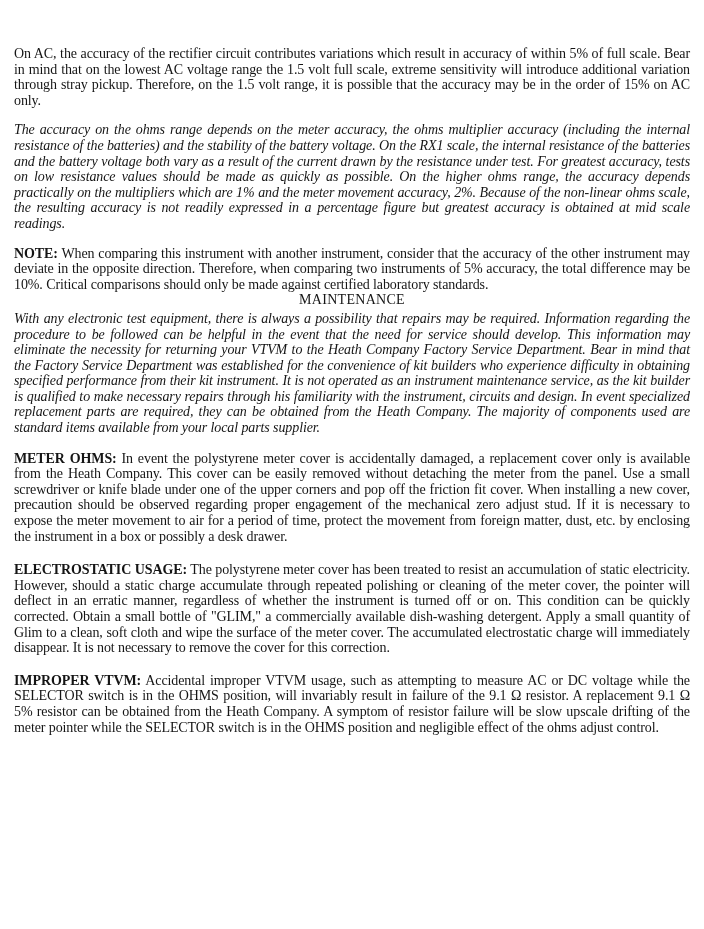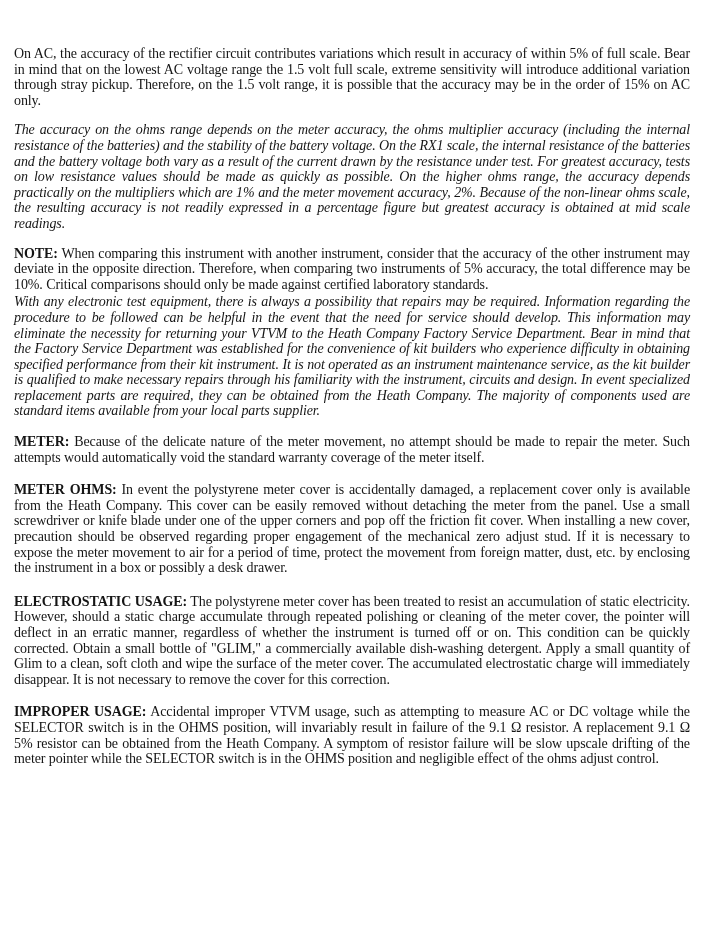--- a/index.html
+++ b/index.html
@@ -37,39 +37,36 @@
   <p class="para" id="p2">
     <span class="lead"></span>
     <span>The accuracy on the ohms range depends on the meter accuracy, the ohms multiplier accuracy (including the internal resistance of the batteries) and the stability of the battery voltage. On the RX1 scale, the internal resistance of the batteries and the battery voltage both vary as a result of the current drawn by the resistance under test. For greatest accuracy, tests on low resistance values should be made as quickly as possible. On the higher ohms range, the accuracy depends practically on the multipliers which are 1% and the meter movement accuracy, 2%. Because of the non-linear ohms scale, the resulting accuracy is not readily expressed in a percentage figure but greatest accuracy is obtained at mid scale readings.</span>
   </p>
 
   <p class="para" id="p3">
     <span class="lead">NOTE:</span>
     <span>When comparing this instrument with another instrument, consider that the accuracy of the other instrument may deviate in the opposite direction. Therefore, when comparing two instruments of 5% accuracy, the total difference may be 10%. Critical comparisons should only be made against certified laboratory standards.</span>
   </p>
 
+  <div class="heading">MAINTENANCE</div>
 
   <p class="para" id="p4">
     <span class="lead"></span>
     <span>With any electronic test equipment, there is always a possibility that repairs may be required. Information regarding the procedure to be followed can be helpful in the event that the need for service should develop. This information may eliminate the necessity for returning your VTVM to the Heath Company Factory Service Department. Bear in mind that the Factory Service Department was established for the convenience of kit builders who experience difficulty in obtaining specified performance from their kit instrument. It is not operated as an instrument maintenance service, as the kit builder is qualified to make necessary repairs through his familiarity with the instrument, circuits and design. In event specialized replacement parts are required, they can be obtained from the Heath Company. The majority of components used are standard items available from your local parts supplier.</span>
   </p>
 
-  <p class="para" id="p5">
-    <span class="lead">METER:</span>
-    <span>Because of the delicate nature of the meter movement, no attempt should be made to repair the meter. Such attempts would automatically void the standard warranty coverage of the meter itself.</span>
-  </p>
 
   <p class="para" id="p6">
     <span class="lead">METER OHMS:</span>
     <span>In event the polystyrene meter cover is accidentally damaged, a replacement cover only is available from the Heath Company. This cover can be easily removed without detaching the meter from the panel. Use a small screwdriver or knife blade under one of the upper corners and pop off the friction fit cover. When installing a new cover, precaution should be observed regarding proper engagement of the mechanical zero adjust stud. If it is necessary to expose the meter movement to air for a period of time, protect the movement from foreign matter, dust, etc. by enclosing the instrument in a box or possibly a desk drawer.</span>
   </p>
 
   <p class="para" id="p7">
     <span class="lead">ELECTROSTATIC USAGE:</span>
     <span>The polystyrene meter cover has been treated to resist an accumulation of static electricity. However, should a static charge accumulate through repeated polishing or cleaning of the meter cover, the pointer will deflect in an erratic manner, regardless of whether the instrument is turned off or on. This condition can be quickly corrected. Obtain a small bottle of "GLIM," a commercially available dish-washing detergent. Apply a small quantity of Glim to a clean, soft cloth and wipe the surface of the meter cover. The accumulated electrostatic charge will immediately disappear. It is not necessary to remove the cover for this correction.</span>
   </p>
 
   <p class="para" id="p8">
-    <span class="lead">IMPROPER USAGE:</span>
+    <span class="lead">IMPROPER VTVM:</span>
     <span>Accidental improper VTVM usage, such as attempting to measure AC or DC voltage while the SELECTOR switch is in the OHMS position, will invariably result in failure of the 9.1 Ω resistor. A replacement 9.1 Ω 5% resistor can be obtained from the Heath Company. A symptom of resistor failure will be slow upscale drifting of the meter pointer while the SELECTOR switch is in the OHMS position and negligible effect of the ohms adjust control.</span>
   </p>
 
 </div>
 
 </body></html>

